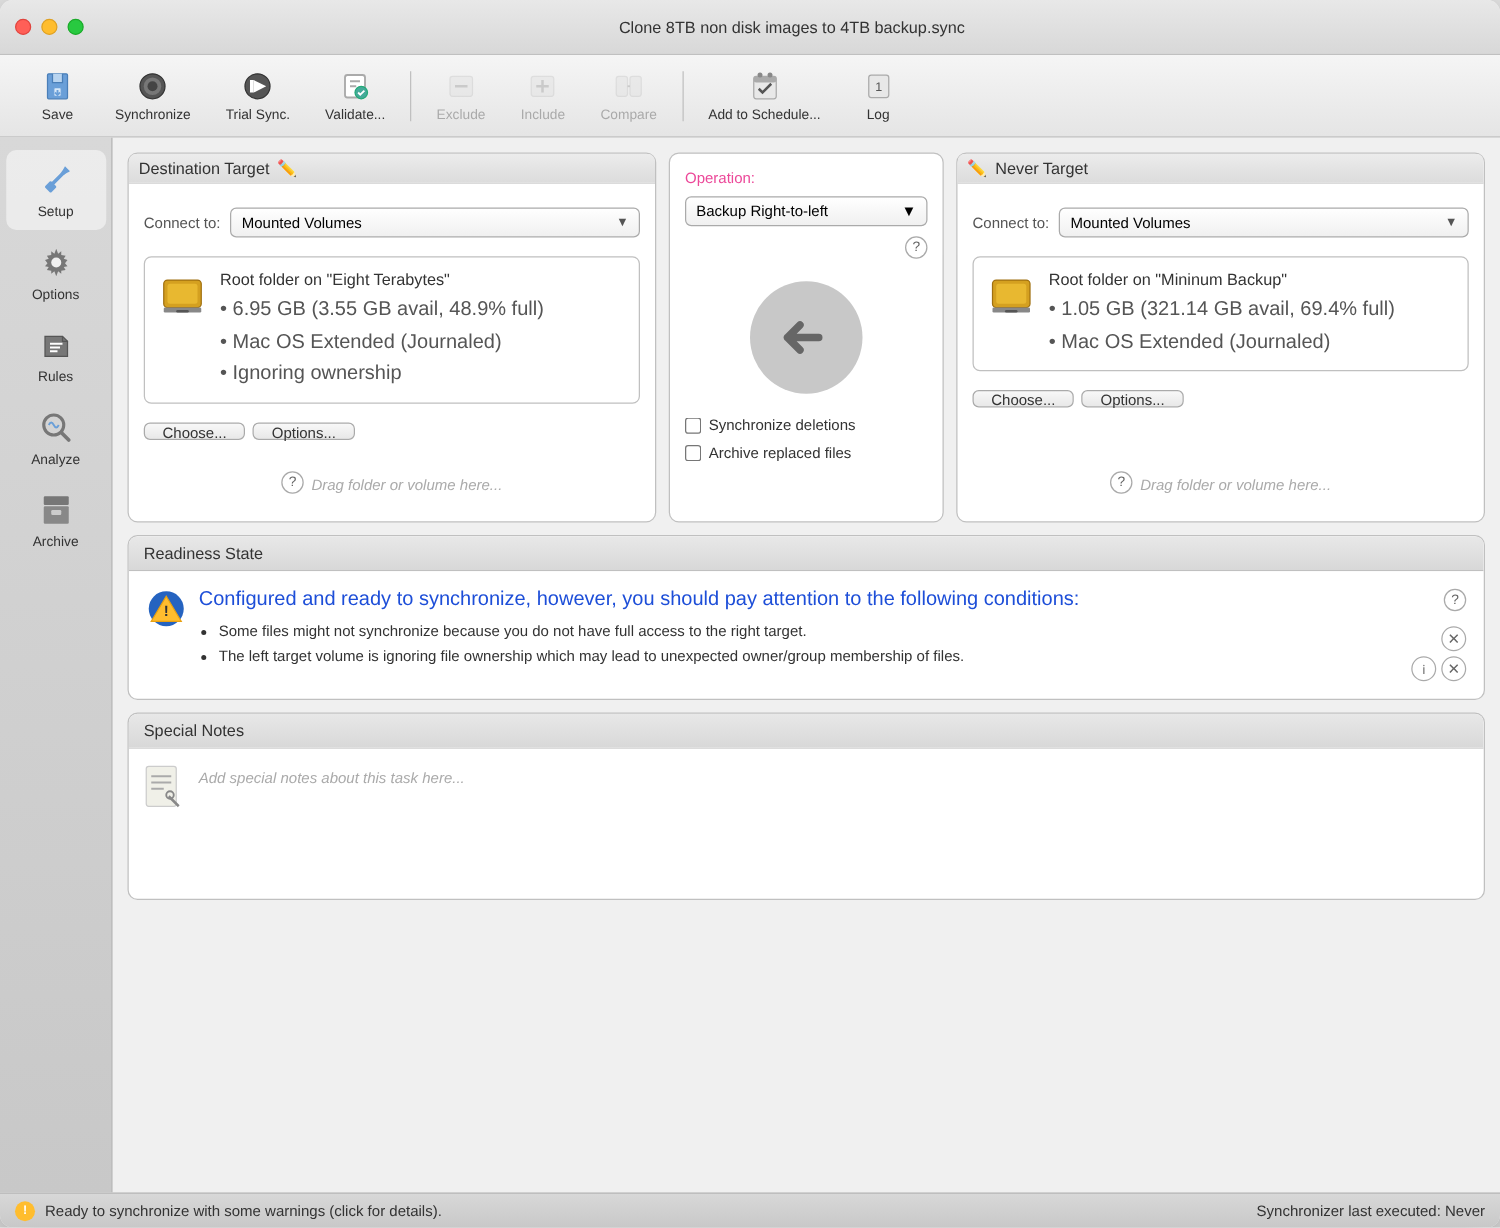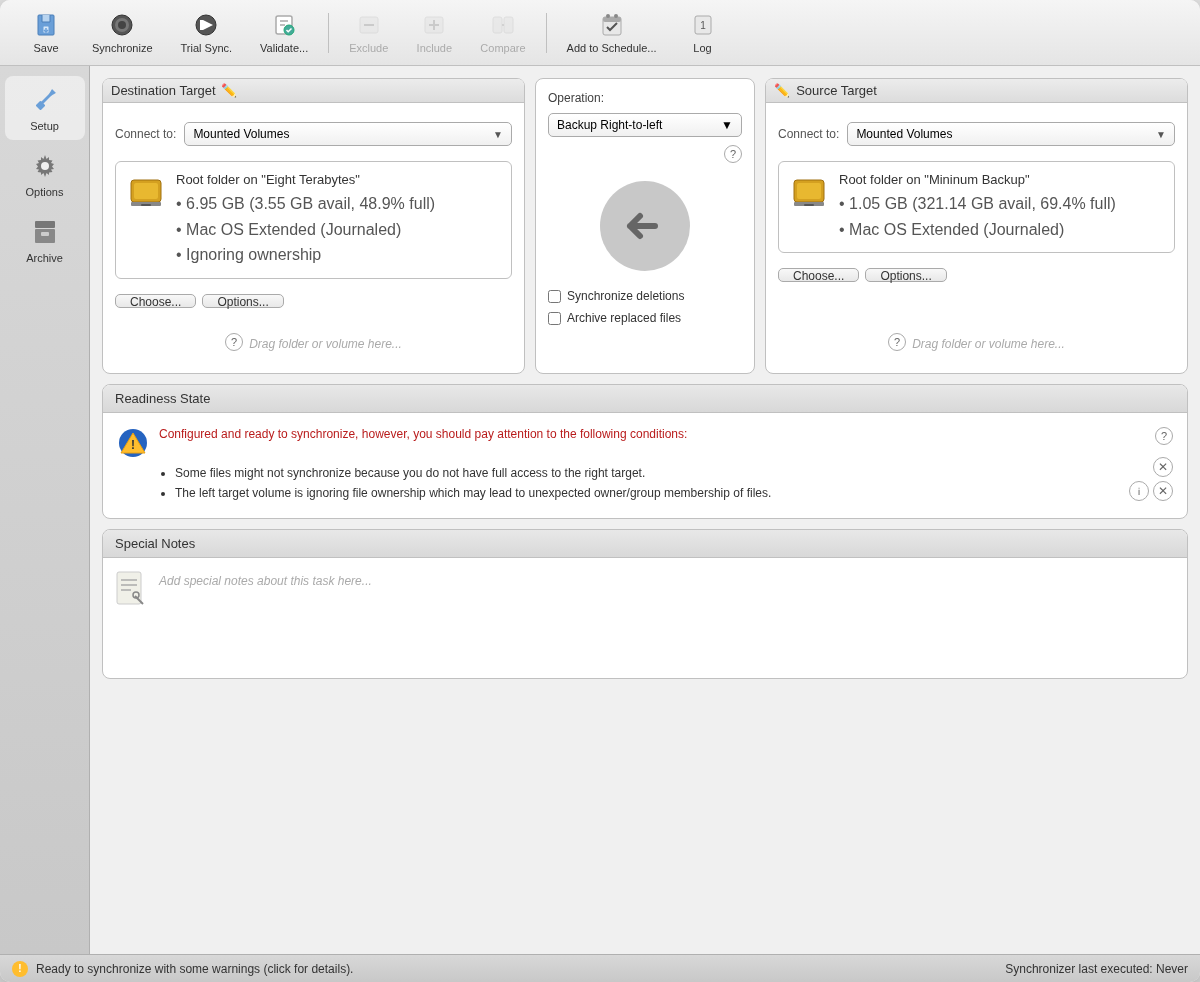--- a/index.html
+++ b/index.html
@@ -264,21 +264,21 @@
       background: white;
       border: 1px solid #c0c0c0;
       border-radius: 8px;
       padding: 12px;
       display: flex;
       flex-direction: column;
       align-items: center;
       gap: 8px;
       flex-shrink: 0;
     }
-    .op-label { font-size: 12px; color: #404040; align-self: flex-start; }
+    .op-label { font-size: 12px; color: #ec4899; align-self: flex-start; }
     .op-select {
       width: 100%;
       height: 24px;
       border: 1px solid #aaa;
       border-radius: 5px;
       background: linear-gradient(to bottom, #fff, #f0f0f0);
       padding: 0 8px;
       font-size: 12px;
       display: flex;
       align-items: center;
@@ -309,21 +309,21 @@
       display: flex;
       gap: 10px;
     }
     
     .readiness-content {
       padding: 14px;
       display: flex;
       flex-direction: column;
       gap: 10px;
     }
-    .readiness-main { font-size: 12px; color: #b91c1c; margin-bottom: 22px; }
+    .readiness-main { font-size: 16px; color: #1d4ed8; margin-bottom: 6px; }
     .readiness-items { list-style: disc; padding-left: 16px; font-size: 12px; color: #333; line-height: 1.7; }
     .readiness-actions {
       display: flex;
       flex-direction: column;
       gap: 4px;
       align-items: flex-end;
     }
     .action-row {
       display: flex;
       gap: 4px;
@@ -379,20 +379,28 @@
       font-size: 10px;
       color: white;
       font-weight: bold;
     }
   </style>
 </head>
 <body>
 
 <div class="window">
 
+  <div class="titlebar">
+    <div class="traffic-lights">
+      <div class="traffic-light close"></div>
+      <div class="traffic-light minimize"></div>
+      <div class="traffic-light maximize"></div>
+    </div>
+    <span class="titlebar-title">Clone 8TB non disk images to 4TB backup.sync</span>
+  </div>
 
   <div class="toolbar">
 
     <div class="toolbar-item">
       <div class="toolbar-icon">
         <svg width="26" height="26" viewBox="0 0 26 26" fill="none">
           <rect x="5" y="3" width="16" height="20" rx="1" fill="#6a9fd8" stroke="#4a7fb8" stroke-width="1"></rect>
           <path d="M9 3 L9 10 L17 10 L17 3" stroke="#4a7fb8" stroke-width="1" fill="#b8d4f0"></path>
           <rect x="10" y="14" width="6" height="7" rx="1" fill="#d8e8f8" stroke="#6a9fd8"></rect>
           <path d="M13 16 L13 20" stroke="#6a9fd8" stroke-width="1.5"></path>
@@ -508,20 +516,40 @@
       </div>
       <div class="sidebar-item">
         <div class="sidebar-icon">
           <svg width="30" height="30" viewBox="0 0 30 30" fill="none">
             <circle cx="15" cy="15" r="4" fill="#777"></circle>
             <path d="M15 4 L16.5 8 L19 6 L19 9 L22.5 9.5 L21 12 L24 13 L22 15.5 L24 18 L21 18.5 L22.5 21 L19 21.5 L19 24 L16.5 22 L15 26 L13.5 22 L11 24 L11 21.5 L7.5 21 L9 18.5 L6 18 L8 15.5 L6 13 L9 12 L7.5 9.5 L11 9 L11 6 L13.5 8 Z" fill="#777"></path>
             <circle cx="15" cy="15" r="4" fill="#f0f0f0"></circle>
           </svg>
         </div>
         <span class="sidebar-label">Options</span>
+      </div>
+      <div class="sidebar-item">
+        <div class="sidebar-icon">
+          <svg width="30" height="30" viewBox="0 0 30 30" fill="none">
+            <path d="M6 8 L20 8 L24 12 L24 24 L6 24 Z" fill="#777" stroke="#555"></path>
+            <path d="M20 8 L20 12 L24 12" stroke="#555" fill="none"></path>
+            <path d="M10 14 L20 14 M10 17 L18 17 M10 20 L16 20" stroke="white" stroke-width="1.5"></path>
+          </svg>
+        </div>
+        <span class="sidebar-label">Rules</span>
+      </div>
+      <div class="sidebar-item">
+        <div class="sidebar-icon">
+          <svg width="30" height="30" viewBox="0 0 30 30" fill="none">
+            <circle cx="13" cy="13" r="8" fill="none" stroke="#777" stroke-width="2.5"></circle>
+            <path d="M19 19 L25 25" stroke="#777" stroke-width="3" stroke-linecap="round"></path>
+            <path d="M9 13 Q11 9 13 13 Q15 17 17 13" stroke="#6a9fd8" stroke-width="1.5" fill="none"></path>
+          </svg>
+        </div>
+        <span class="sidebar-label">Analyze</span>
       </div>
       <div class="sidebar-item">
         <div class="sidebar-icon">
           <svg width="30" height="30" viewBox="0 0 30 30" fill="none">
             <rect x="5" y="4" width="20" height="7" rx="1" fill="#777"></rect>
             <rect x="5" y="12" width="20" height="14" rx="1" fill="#888"></rect>
             <rect x="11" y="15" width="8" height="4" rx="1" fill="#ccc"></rect>
           </svg>
         </div>
         <span class="sidebar-label">Archive</span>
@@ -590,21 +618,21 @@
           </div>
           <div class="checkbox-row">
             <input type="checkbox" style="">
             <label>Archive replaced files</label>
           </div>
         </div>
 
         <div class="target-panel">
           <div class="target-header">
             <span style="cursor:pointer;font-size:13px;">✏️</span>
-            <span>Source Target</span>
+            <span>Never Target</span>
           </div>
           <div class="connect-row">
             <span class="connect-label">Connect to:</span>
             <div class="select-box">
               <span>Mounted Volumes</span>
               <span class="select-arrow">▼</span>
             </div>
           </div>
           <div class="volume-info-box">
             <div class="volume-icon">

